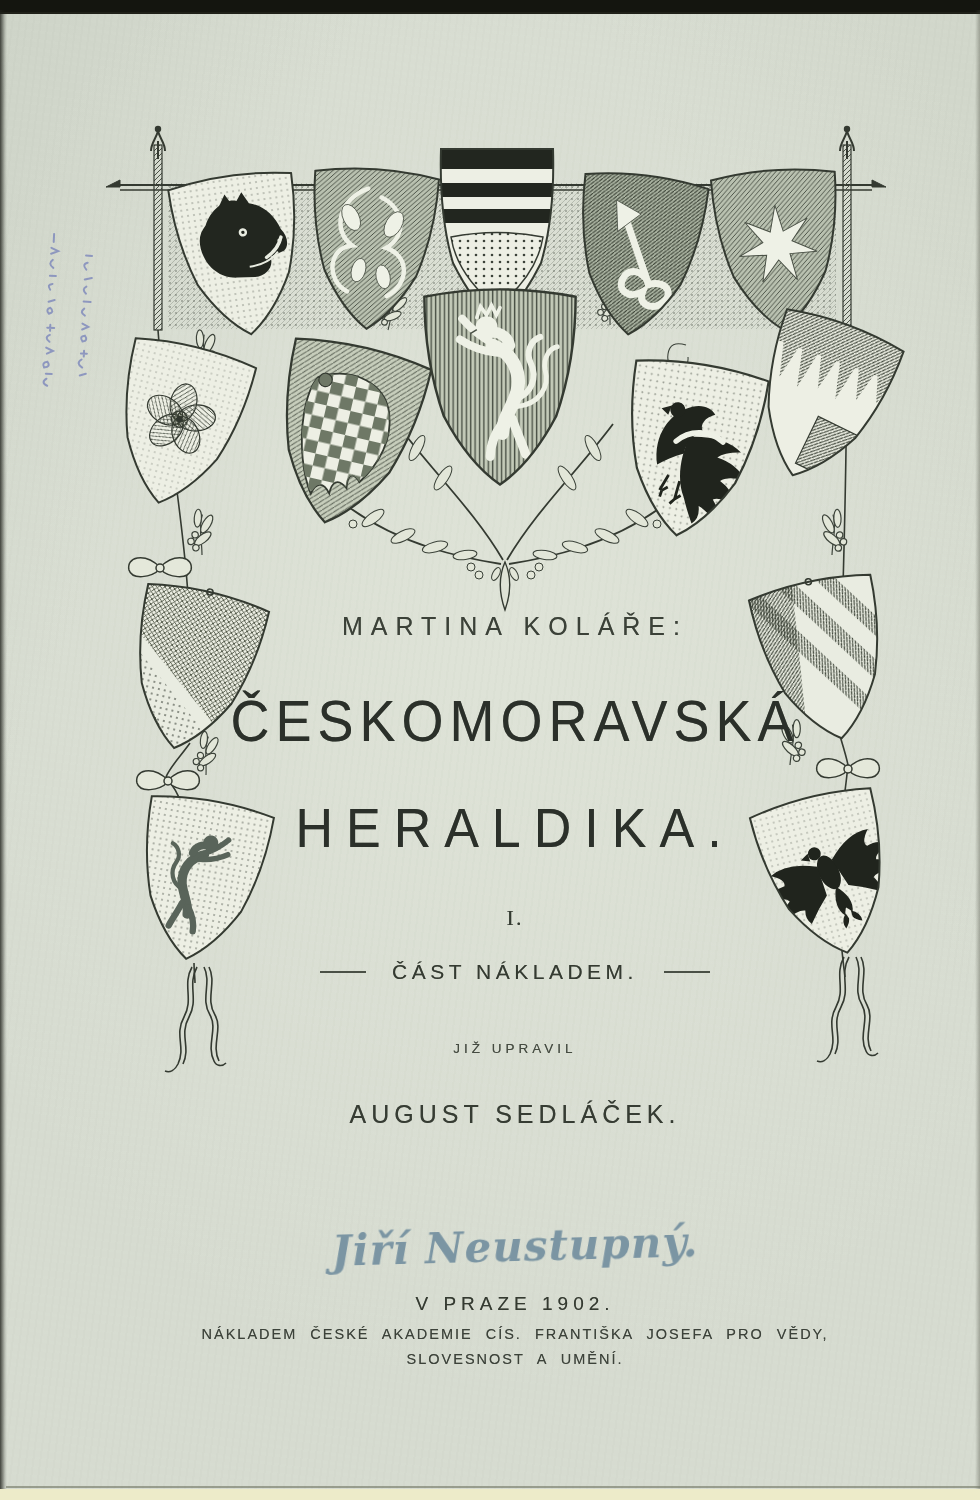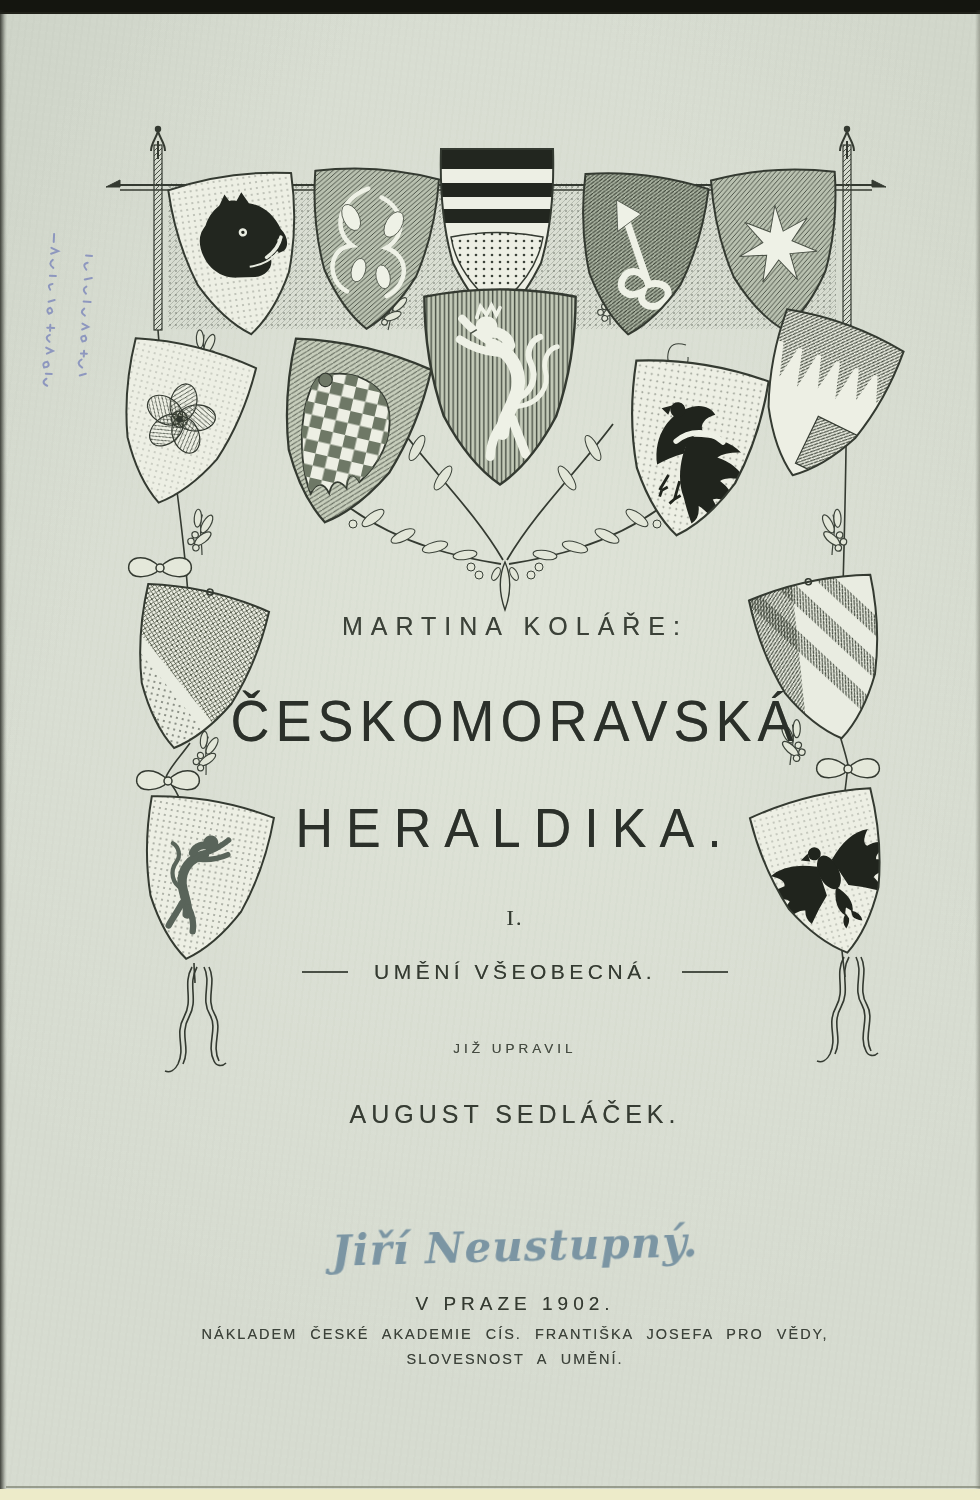--- a/index.html
+++ b/index.html
@@ -430,21 +430,21 @@
   <use href="#ribend" transform="translate(760,832)"></use>
 </svg>
 
 <div class="textblock">
   <div class="tline t-author">MARTINA KOLÁŘE:</div>
   <div class="tline t-title1">ČESKOMORAVSKÁ</div>
   <div class="tline t-title2">HERALDIKA.</div>
   <div class="tline t-vol">I.</div>
   <div class="tline t-part">
     <span class="dash"></span>
-    <span>UMĚNÍ VŠEOBECNÁ.</span>
+    <span>ČÁST NÁKLADEM.</span>
     <span class="dash"></span>
   </div>
   <div class="tline t-edited">JIŽ UPRAVIL</div>
   <div class="tline t-editor">AUGUST SEDLÁČEK.</div>
   <div class="tline t-sig">Jiří Neustupný.</div>
   <div class="tline t-place">V PRAZE 1902.</div>
   <div class="tline t-pub t-pub1">NÁKLADEM ČESKÉ AKADEMIE CÍS. FRANTIŠKA JOSEFA PRO VĚDY,</div>
   <div class="tline t-pub t-pub2">SLOVESNOST A UMĚNÍ.</div>
 </div>
 

